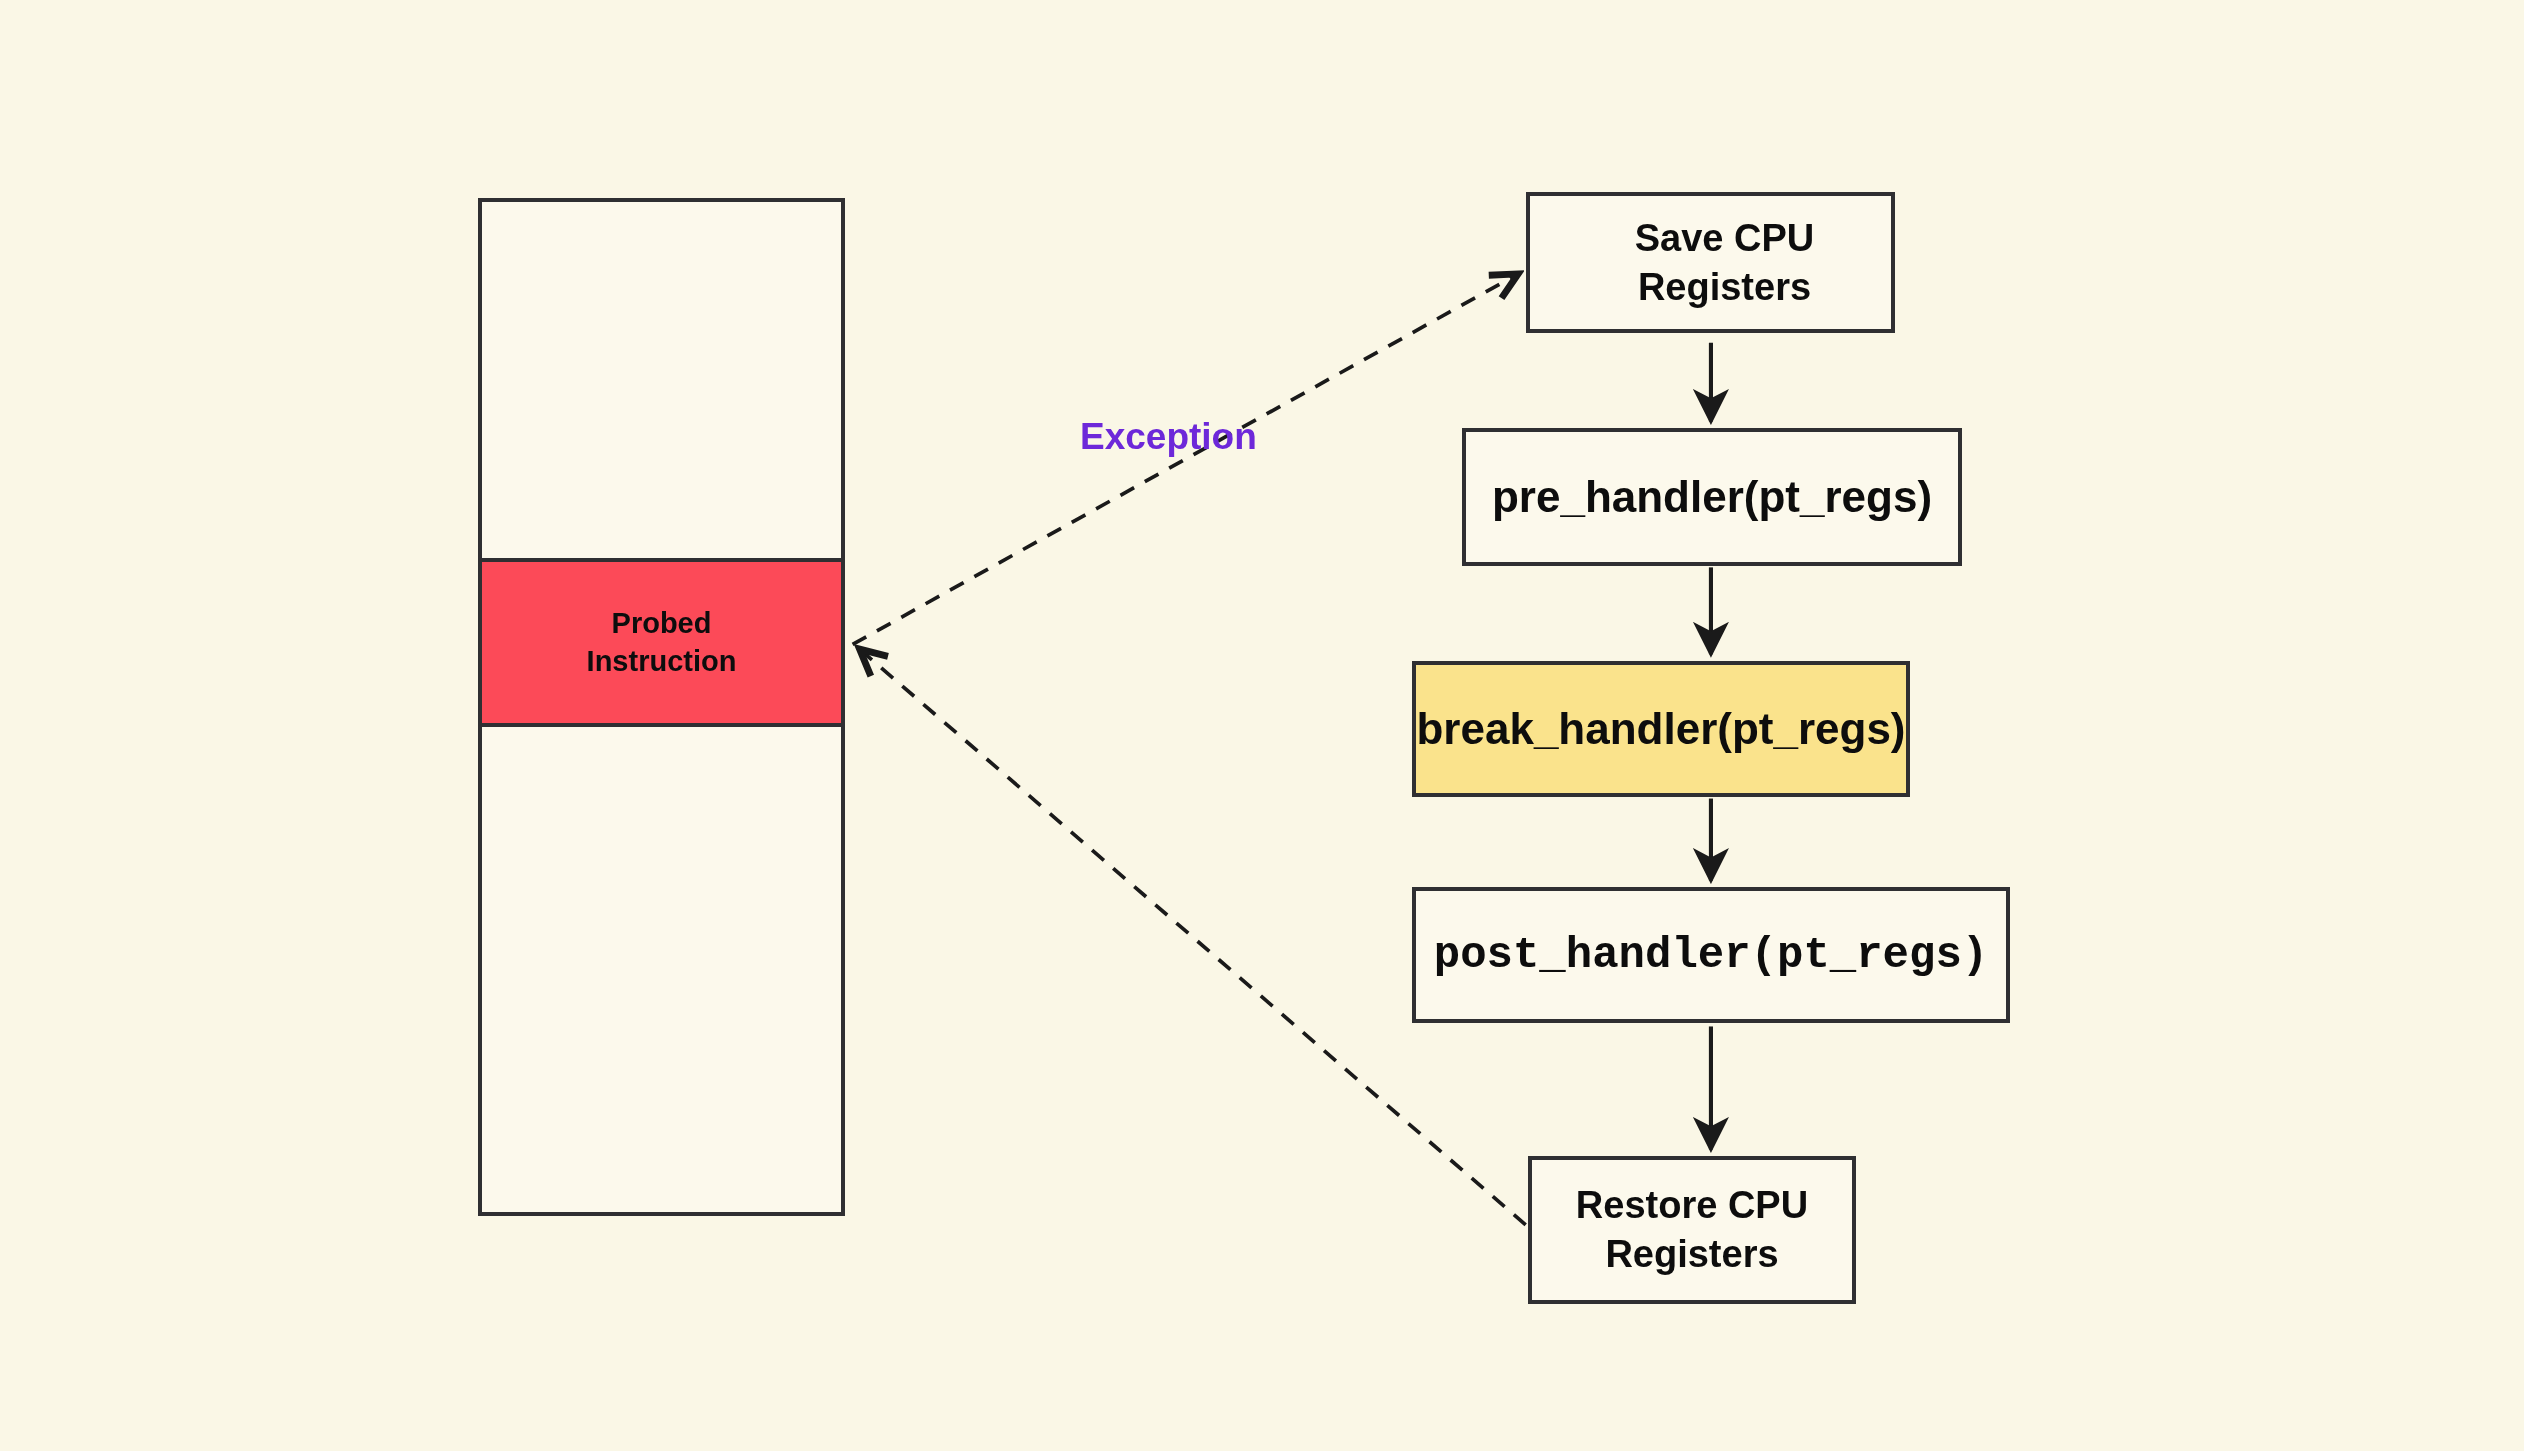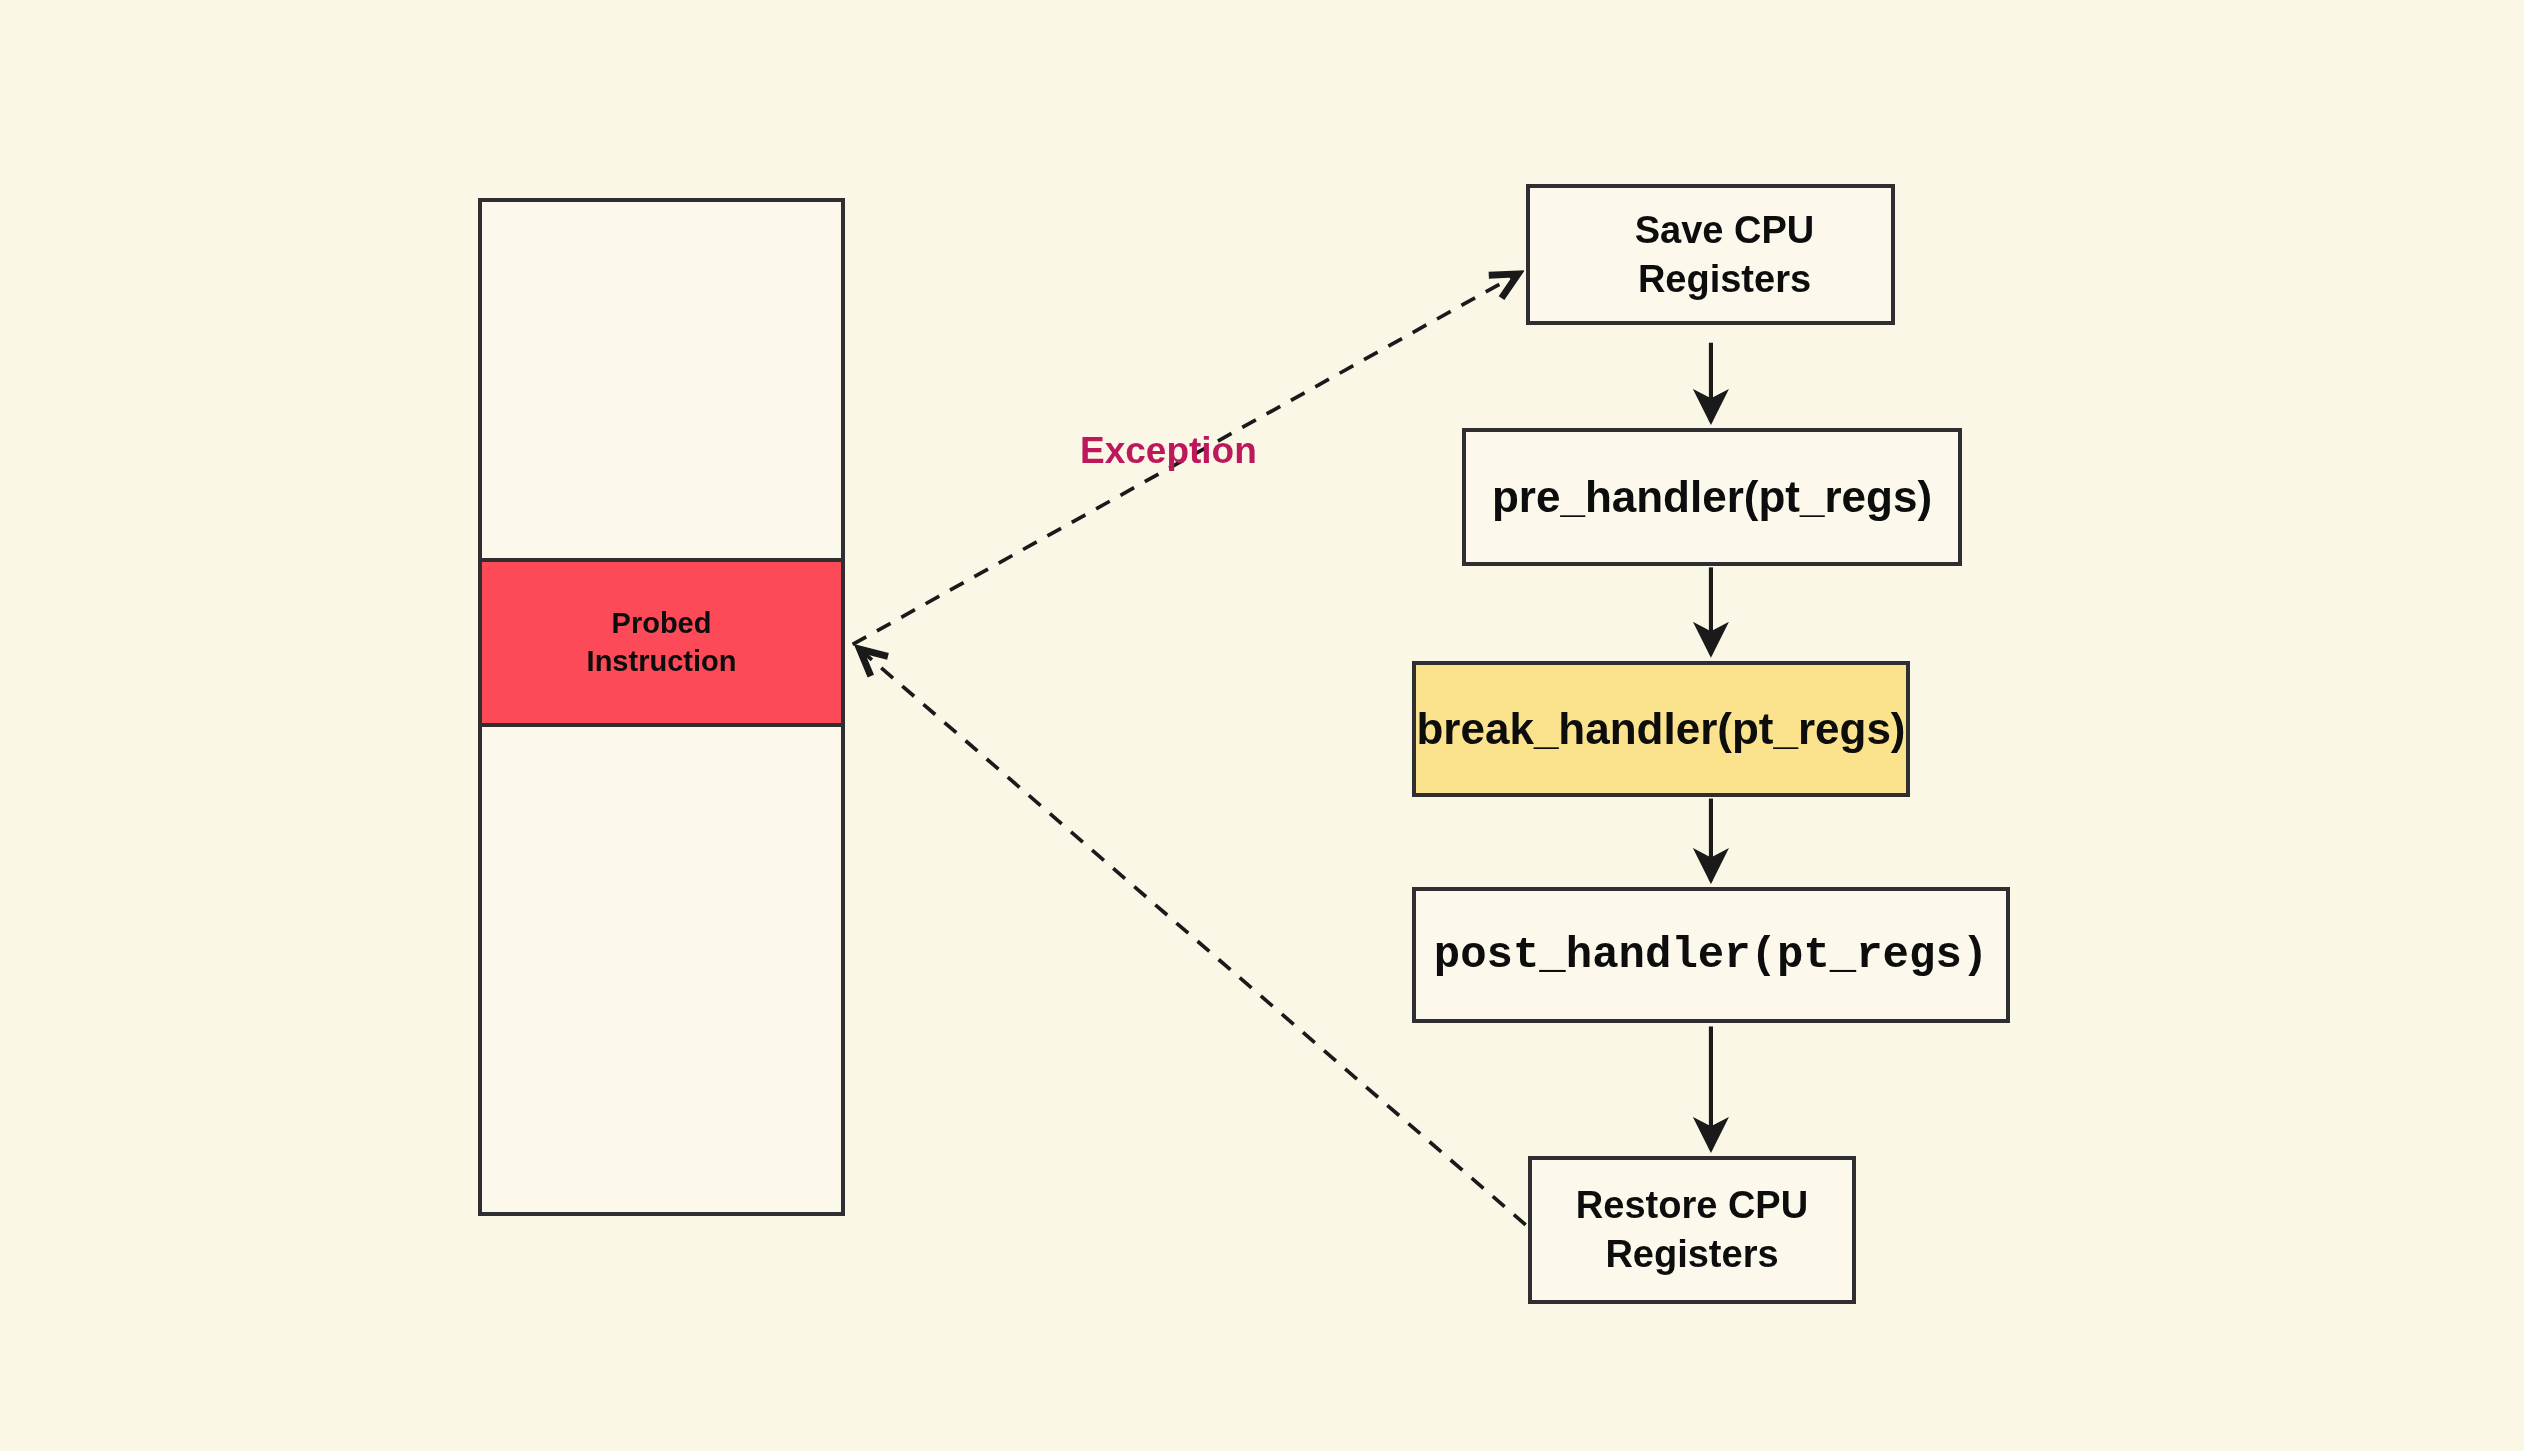--- a/index.html
+++ b/index.html
@@ -35,21 +35,21 @@
     width: 367px; height: 1018px;
   }
   #probed-box {
     left: 478px; top: 558px;
     width: 367px; height: 169px;
     background: #FC4A58;
     font-size: 29px;
     line-height: 1.28;
   }
   #save-box {
-    left: 1526px; top: 184px;
+    left: 1526px; top: 192px;
     width: 369px; height: 141px;
     font-size: 38px;
     line-height: 1.28;
     padding-left: 28px;
   }
   #pre-box {
     left: 1462px; top: 428px;
     width: 500px; height: 138px;
     font-size: 44px;
   }
@@ -66,24 +66,24 @@
     font-family: Liberation Mono, monospace;
   }
   #restore-box {
     left: 1528px; top: 1156px;
     width: 328px; height: 148px;
     font-size: 38px;
     line-height: 1.28;
   }
   #exception-label {
     position: absolute;
-    left: 1080px; top: 430px;
+    left: 1080px; top: 416px;
     font-size: 37px;
     font-weight: bold;
-    color: #be185d;
+    color: #6d28d9;
     white-space: nowrap;
   }
 </style>
 </head>
 <body>
 
 <div id="canvas">
 
   <svg id="edges" viewBox="0 0 3080 1771" xmlns="http://www.w3.org/2000/svg">
     <defs>

